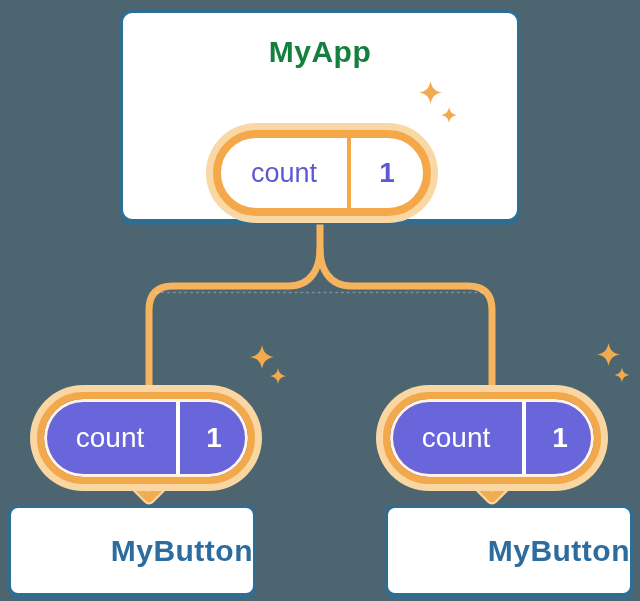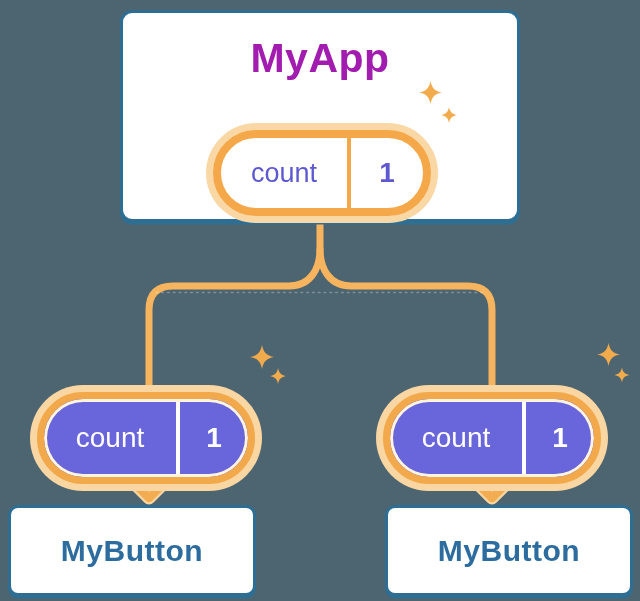--- a/index.html
+++ b/index.html
@@ -19,28 +19,28 @@
   
   .card{
     position:absolute;
     background:#FFFFFF;
     border:3px solid #2E6E93;
     border-radius:12px;
     box-shadow:0 2.5px 0 #2E6E93;
     box-sizing:border-box;
   }
   .card-top{left:120px;top:10px;width:400px;height:212px;}
-  .card-leaf{width:248px;height:91px;display:flex;align-items:center;justify-content:center;border-radius:10px;}
+  .card-leaf{width:248px;height:91px;display:flex;align-items:center;justify-content:flex-end;border-radius:10px;}
   .card-leaf-left{left:8px;top:505px;}
   .card-leaf-right{left:385px;top:505px;}
   .card-title{
     text-align:center;
     margin-top:22px;
-    font-size:41px;font-weight:600;
-    color:#a21caf;
+    font-size:30px;font-weight:600;
+    color:#15803d;
     letter-spacing:0.5px;
   }
   .leaf-label{
     font-size:30px;font-weight:600;color:#2D6C9E;letter-spacing:0.5px;
   }
   
   .pill{
     position:absolute;
     box-sizing:border-box;
     border-radius:999px;

